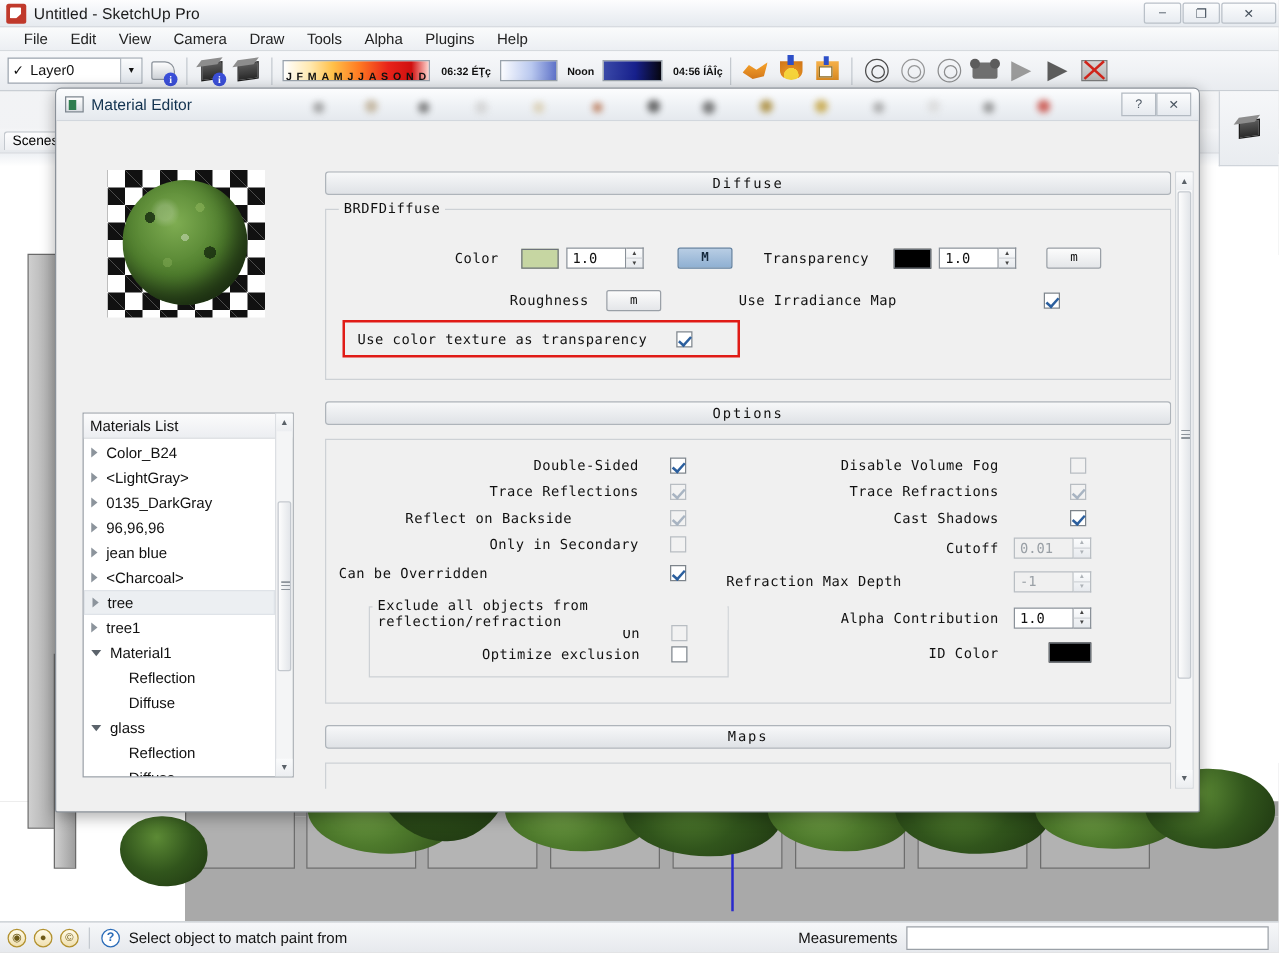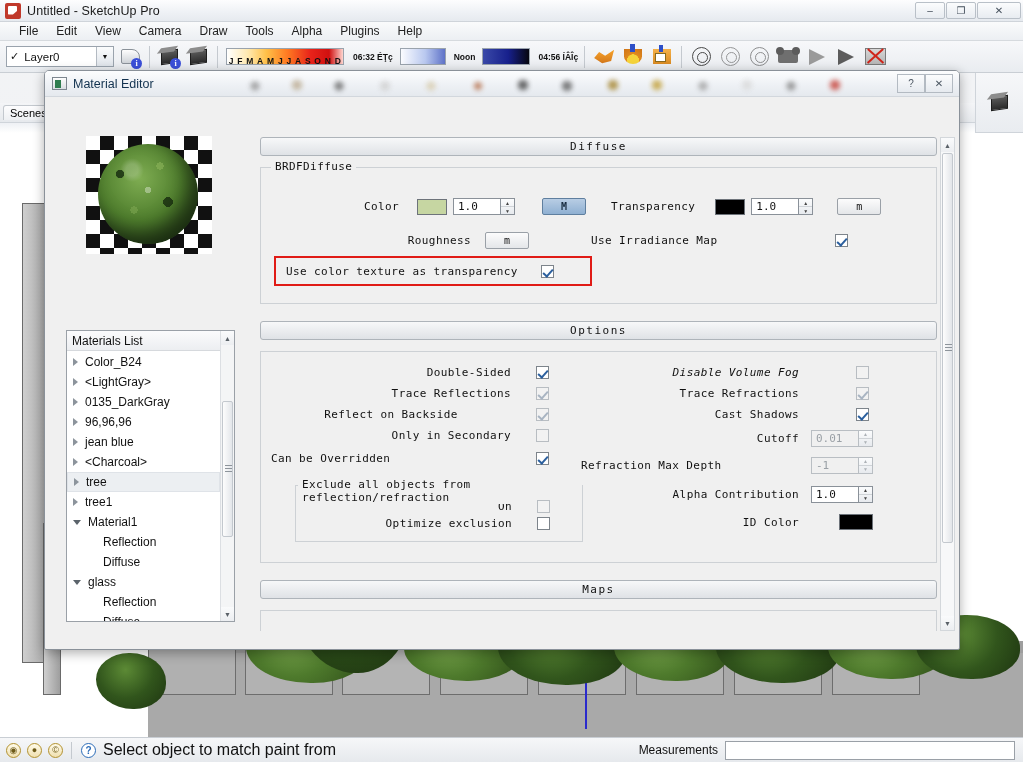--- a/index.html
+++ b/index.html
@@ -411,21 +411,21 @@
     border: 1.3px solid #b2912e; margin-left: 6px;
     background: linear-gradient(#fffbe9,#f0e0b0);
     display: flex; align-items: center; justify-content: center;
     font-size: 9px; color: #6d5a18;
   }
   .q-ico {
     width: 15px; height: 15px; border-radius: 50%; border: 1.4px solid #2b6cb8;
     margin-left: 9px; background: #fff; color: #2b6cb8; font-size: 10px;
     display: flex; align-items: center; justify-content: center; font-weight: bold;
   }
-  .status-text { font-size: 16px; color: #111; margin-left: 7px; }
+  .status-text { font-size: 12px; color: #111; margin-left: 7px; }
   .meas-lbl { font-size: 12px; color: #111; position: absolute; right: 305px; }
   .meas-box {
     position: absolute; right: 8px; width: 290px; height: 19px;
     background: #fff; border: 1px solid #9aa0a7;
   }
   .vsep { width: 1px; height: 17px; background: #c4c9cf; margin-left: 8px; }
 </style>
 </head>
 <body>
 
@@ -742,21 +742,21 @@
                   <div class="cbox dis" style="margin-left:25px;"></div>
                 </div>
                 <div style="display:flex;height:22px;">
                   <div class="lbl" style="width:216px;text-align:right;">Optimize exclusion</div>
                   <div class="cbox" style="margin-left:25px;"></div>
                 </div>
               </div>
             </div>
 
             <div style="width:320px;">
-              <div style="display:flex;align-items:center;height:21px;font-style:italic;">
+              <div style="display:flex;align-items:center;height:21px;">
                 <div class="lbl" style="width:218px;text-align:right;">Disable Volume Fog</div>
                 <div class="cbox dis" style="margin-left:57px;"></div>
               </div>
               <div style="display:flex;align-items:center;height:21px;">
                 <div class="lbl" style="width:218px;text-align:right;">Trace Refractions</div>
                 <div class="cbox dis on" style="margin-left:57px;"></div>
               </div>
               <div style="display:flex;align-items:center;height:21px;">
                 <div class="lbl" style="width:218px;text-align:right;">Cast Shadows</div>
                 <div class="cbox on" style="margin-left:57px;"></div>

